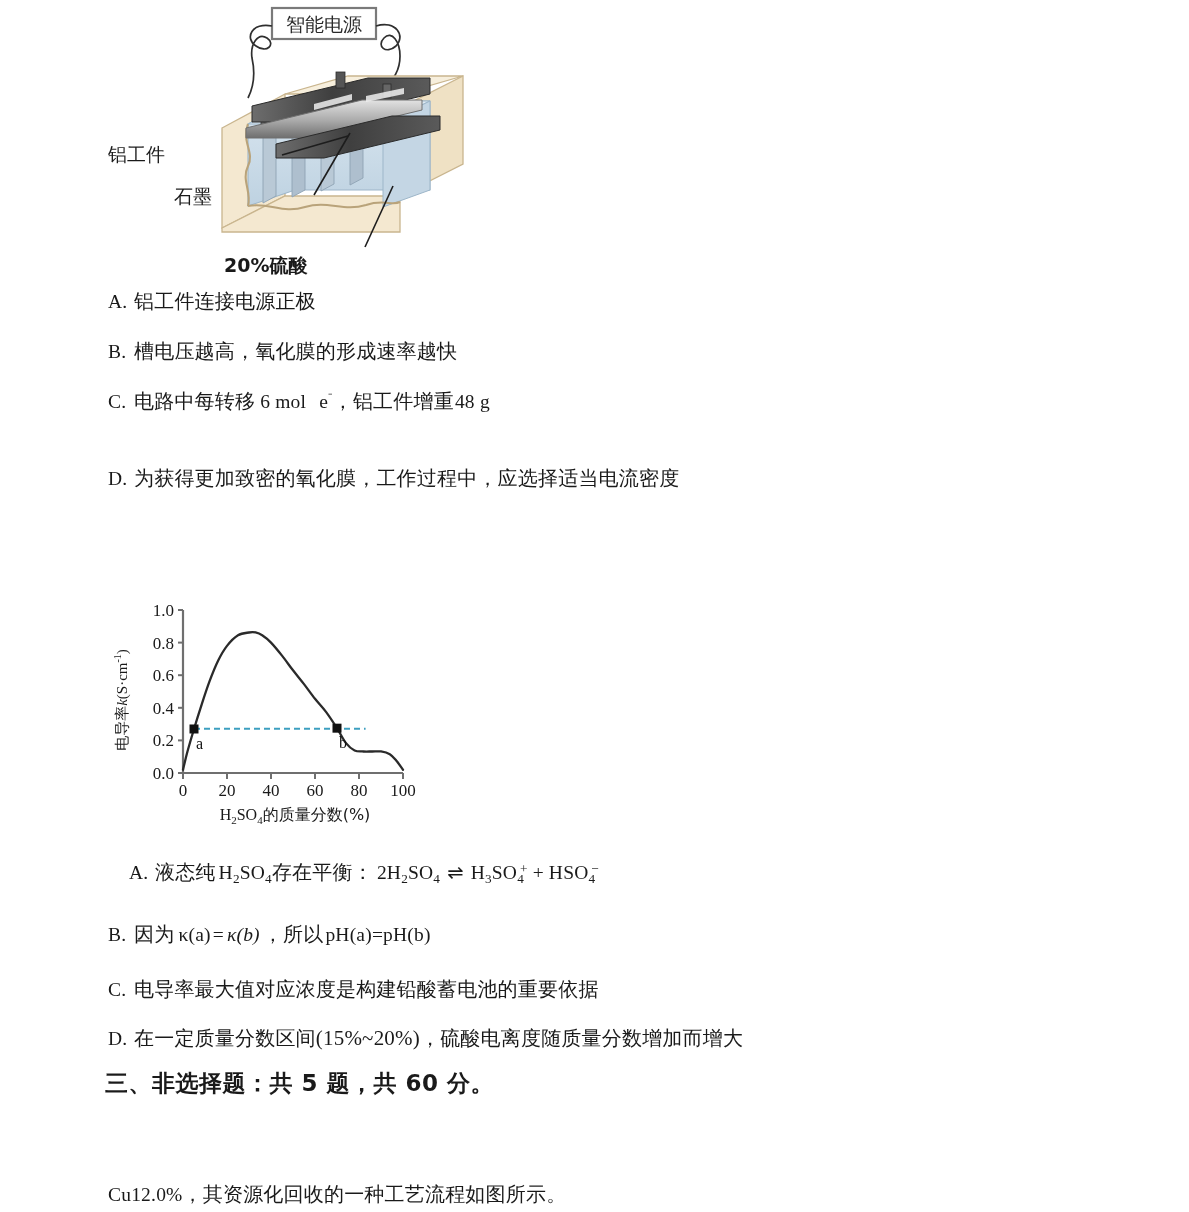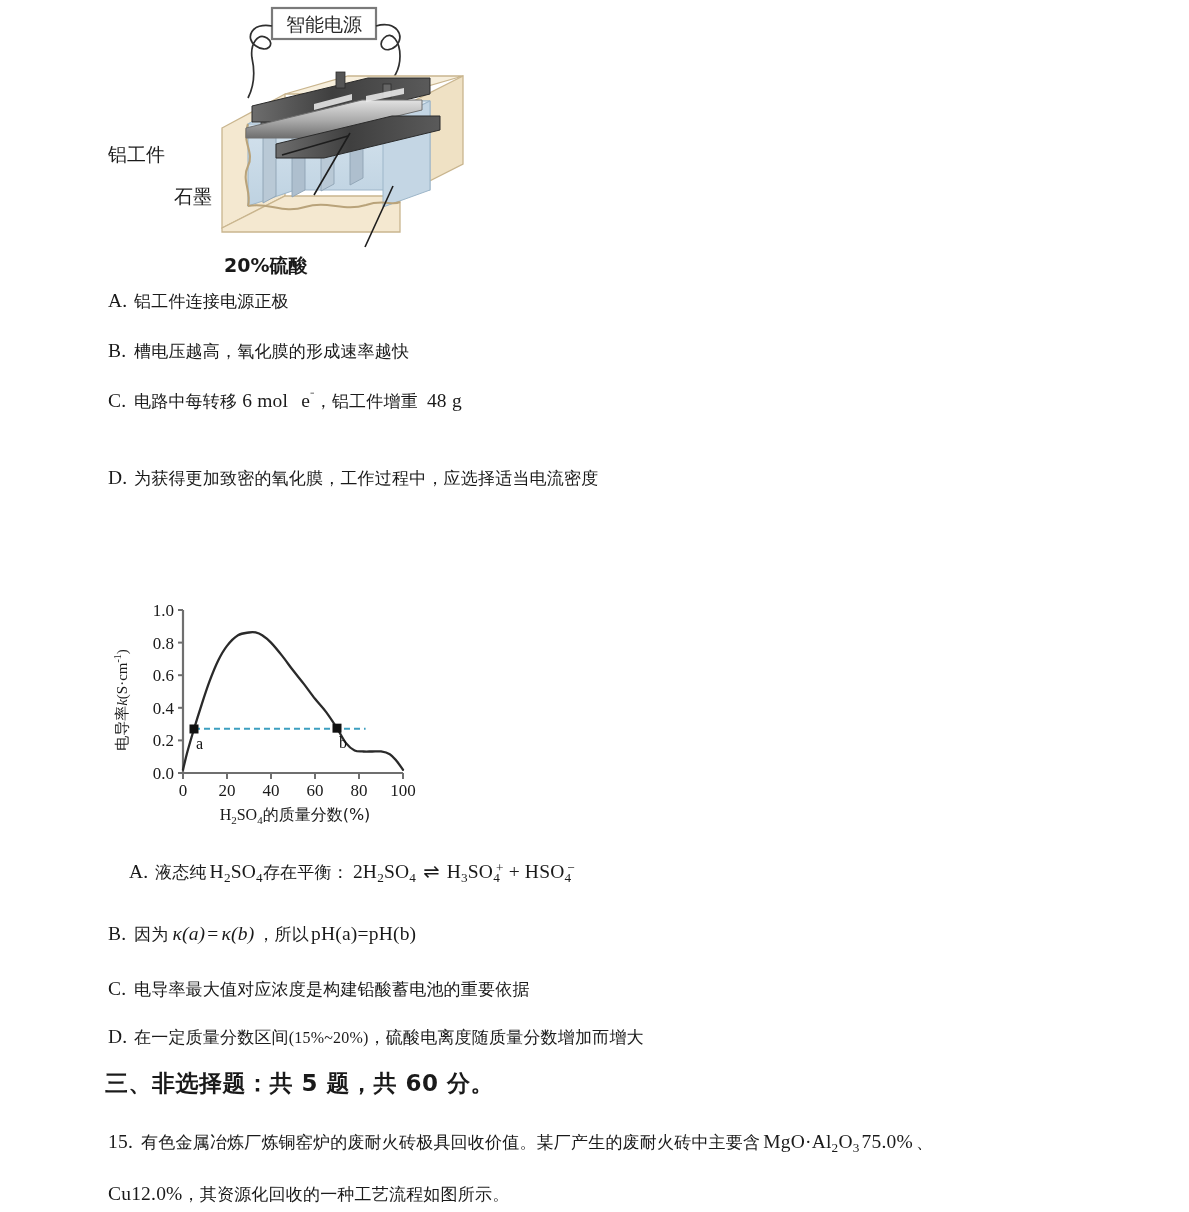--- a/index.html
+++ b/index.html
@@ -37,21 +37,21 @@
     font-size: 19.5px;
     line-height: 1.45;
     letter-spacing: 0.2px;
     white-space: nowrap;
   }
   .opt-letter {
     display: inline-block;
     width: 26px;
     font-family: "Liberation Serif", serif;
   }
-  .cn { font-family: "DejaVu Sans", "Liberation Sans", sans-serif; font-size: 17px; }
+  .cn { font-family: "DejaVu Sans", "Liberation Sans", sans-serif; font-size: 20px; }
   .sci { font-family: "Liberation Serif", serif; }
   sub { font-size: 0.68em; vertical-align: -0.28em; }
   sup { font-size: 0.68em; vertical-align: 0.48em; }
 
   
   #opt13A { left: 108px; top: 287px; }
   #opt13B { left: 108px; top: 337px; }
   #opt13C { left: 108px; top: 387px; }
   #opt13D { left: 108px; top: 464px; }
 
@@ -192,21 +192,21 @@
 
   <div class="qtext" id="opt13A">
     <span class="opt-letter">A.</span><span class="cn">铝工件连接电源正极</span>
   </div>
 
   <div class="qtext" id="opt13B">
     <span class="opt-letter">B.</span><span class="cn">槽电压越高，氧化膜的形成速率越快</span>
   </div>
 
   <div class="qtext" id="opt13C">
-    <span class="opt-letter">C.</span><span class="cn">电路中每转移</span><span class="sci" style="margin:0 5px">6 mol</span><span class="sci" style="margin-left:8px"><span>e</span><sup>⁻</sup></span><span class="cn">，铝工件增重</span><span class="sci" style="margin-left:9px">48 g</span>
+    <span class="opt-letter">C.</span><span class="cn">电路中每转移</span><span class="sci" style="margin:0 5px">6 mol</span><span class="sci" style="margin-left:8px"><span>e</span><sup>⁻</sup></span><span class="cn">，铝工件增重</span><span class="sci" style="margin-left:1px">48 g</span>
   </div>
 
   <div class="qtext" id="opt13D">
     <span class="opt-letter">D.</span><span class="cn">为获得更加致密的氧化膜，工作过程中，应选择适当电流密度</span>
   </div>
 
 
   <div id="fig-chart">
     <svg id="chart-svg" width="320" height="232" viewBox="0 0 320 232" xmlns="http://www.w3.org/2000/svg">
 
@@ -268,33 +268,30 @@
         <tspan font-family="Liberation Serif, serif">H</tspan><tspan font-family="Liberation Serif, serif" font-size="11" dy="4">2</tspan><tspan font-family="Liberation Serif, serif" dy="-4">SO</tspan><tspan font-family="Liberation Serif, serif" font-size="11" dy="4">4</tspan><tspan dy="-4">的质量分数(%)</tspan>
       </text>
     </svg>
   </div>
 
   <div class="qtext" id="opt14A">
     <span class="opt-letter">A.</span><span class="cn">液态纯</span><span class="sci" style="margin-left:3px"><span>H</span><sub>2</sub><span>SO</span><sub>4</sub></span><span class="cn">存在平衡：</span><span class="sci" style="margin-left:4px"><span>2</span><span>H</span><sub>2</sub><span>SO</span><sub>4</sub><span style="margin:0 7px">⇌</span><span>H</span><sub>3</sub><span>SO</span><sub>4</sub><sup style="margin-left:-4px">+</sup><span style="margin:0 5px">+</span><span>HSO</span><sub>4</sub><sup style="margin-left:-4px">−</sup></span>
   </div>
 
   <div class="qtext" id="opt14B">
-    <span class="opt-letter">B.</span><span class="cn">因为</span><span class="sci" style="font-style:italic;margin:0 2px 0 4px">κ(a)</span><span class="sci">=</span><span class="sci" style="font-style:italic;margin:0 3px">κ(b)</span><span class="cn">，所以</span><span class="sci" style="margin-left:2px">pH(a)</span><span class="sci">=</span><span class="sci">pH(b)</span>
+    <span class="opt-letter">B.</span><span class="cn">因为</span><span class="sci" style="margin:0 2px 0 4px">κ(a)</span><span class="sci">=</span><span class="sci" style="font-style:italic;margin:0 3px">κ(b)</span><span class="cn">，所以</span><span class="sci" style="margin-left:2px">pH(a)</span><span class="sci">=</span><span class="sci">pH(b)</span>
   </div>
 
   <div class="qtext" id="opt14C">
     <span class="opt-letter">C.</span><span class="cn">电导率最大值对应浓度是构建铅酸蓄电池的重要依据</span>
   </div>
 
   <div class="qtext" id="opt14D">
-    <span class="opt-letter">D.</span><span class="cn">在一定质量分数区间</span><span class="sci" style="font-size:16px">(15%~20%)</span><span class="cn">，硫酸电离度随质量分数增加而增大</span>
+    <span class="opt-letter">D.</span><span class="cn">在一定质量分数区间</span><span class="sci" style="font-size:21px">(15%~20%)</span><span class="cn">，硫酸电离度随质量分数增加而增大</span>
   </div>
 
   <div id="sec3">三、非选择题：共 5 题，共 60 分。</div>
 
-  <div class="qtext" id="q15-l1">
-    <span class="sci" style="margin-right:8px">15.</span><span class="cn">有色金属冶炼厂炼铜窑炉的废耐火砖极具回收价值。某厂产生的废耐火砖中主要含</span><span class="sci" style="margin:0 3px"><span>MgO·Al</span><sub>2</sub><span>O</span><sub>3</sub><span style="margin-left:2px">75.0%</span></span><span class="cn">、</span>
-  </div>
   <div class="qtext" id="q15-l2">
     <span class="sci"><span>Cu</span><span>12.0%</span></span><span class="cn">，其资源化回收的一种工艺流程如图所示。</span>
   </div>
 
 </div>
 
 </body></html>

